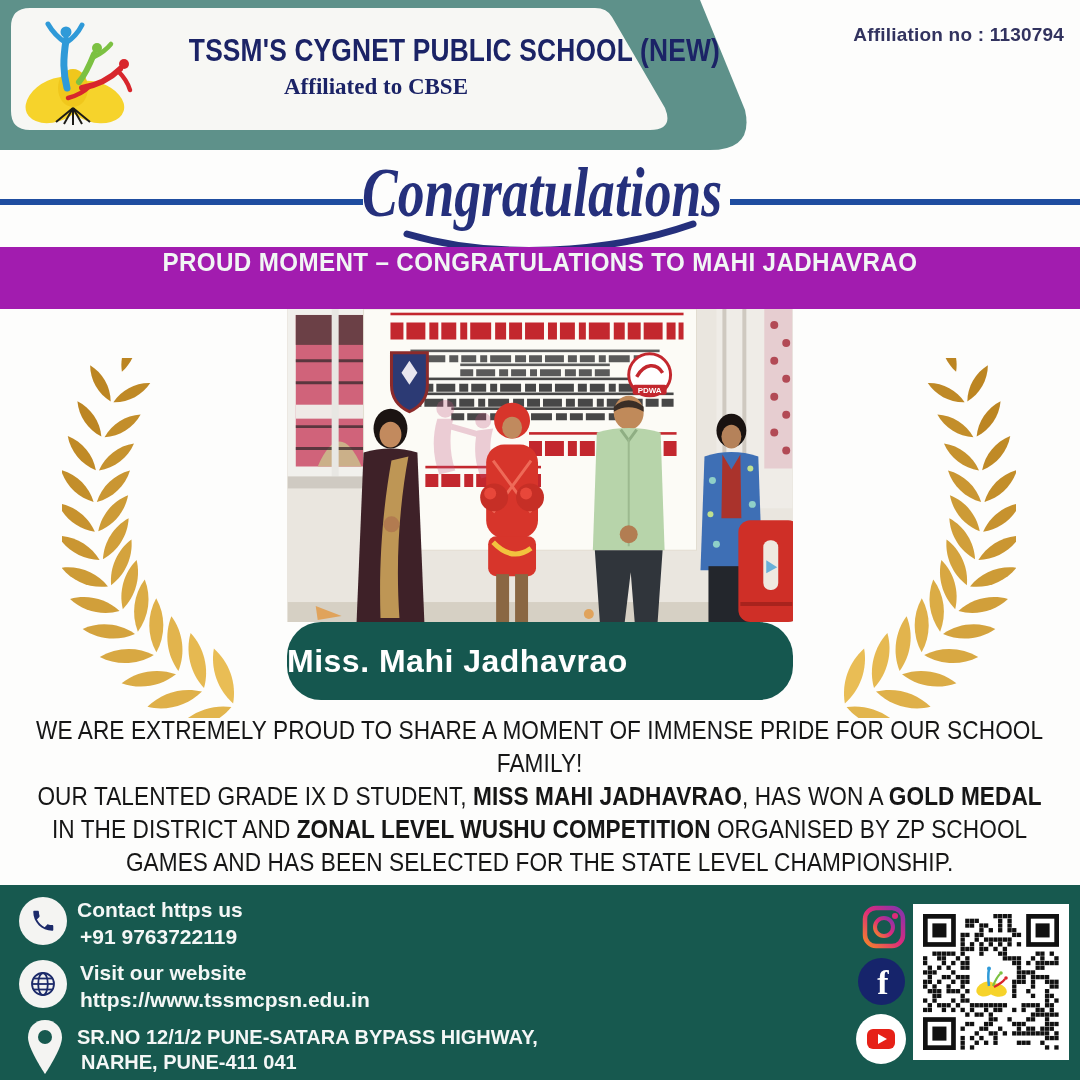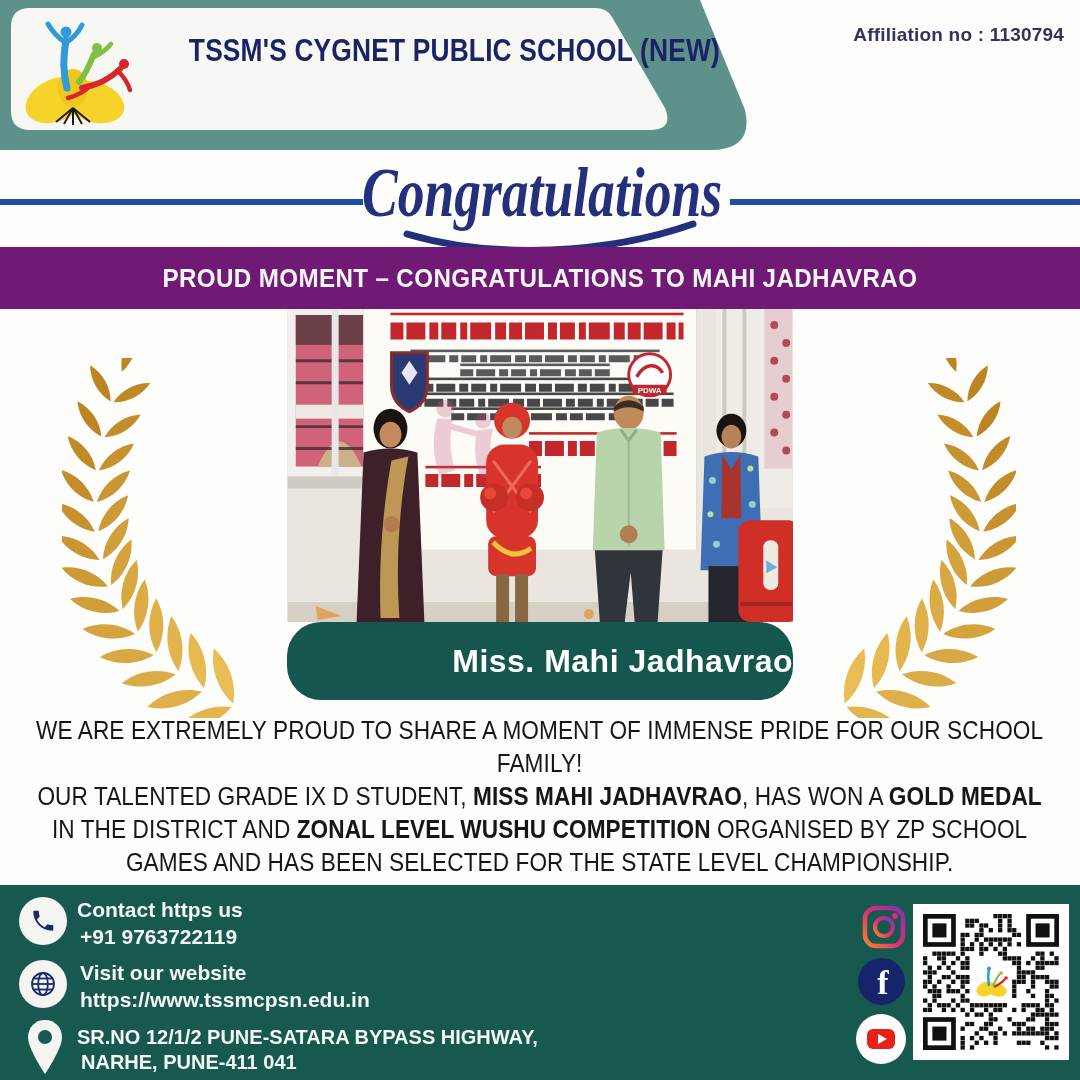--- a/index.html
+++ b/index.html
@@ -15,29 +15,29 @@
       font-size:31px;font-weight:bold;letter-spacing:.2px;line-height:34px;}
   #school-title .l3{font-family:"Liberation Serif",serif;font-size:23px;font-weight:bold;margin-top:6px;}
 
   
   .congrats-line{top:199px;height:6px;background:#1f4da0;}
   #line-left{left:0;width:363px;}
   #line-right{left:730px;width:350px;}
   #congrats-script{top:152px;left:345px;}
 
   
-  #proud-banner{top:247px;left:0;width:1080px;height:62px;background:#701a75;
-      display:flex;align-items:center;justify-content:center;}
+  #proud-banner{top:247px;left:0;width:1080px;height:62px;background:#a21caf;
+      display:flex;align-items:flex-start;justify-content:center;}
   #proud-banner span{display:inline-block;transform:scaleX(.93);color:#f1f6f4;font-size:26px;
       font-weight:bold;letter-spacing:.4px;white-space:nowrap;}
 
   
   #event-photo{top:309px;left:287px;width:506px;height:313px;overflow:hidden;background:#eae6df;}
   #name-ribbon{top:622px;left:287px;width:506px;height:78px;background:#15574f;border-radius:34px;
-      display:flex;align-items:center;justify-content:flex-end;}
+      display:flex;align-items:center;justify-content:flex-start;}
   #name-ribbon span{color:#ffffff;font-size:32px;font-weight:bold;letter-spacing:.5px;}
 
   
   #laurel-left{top:358px;left:62px;}
   #laurel-right{top:358px;left:816px;}
 
   
   #message-paragraph{top:714px;left:35px;width:1160px;transform:scaleX(.87);transform-origin:left top;
       text-align:center;font-size:26px;line-height:33px;color:#161616;letter-spacing:.1px;}
   #message-paragraph b{font-weight:bold;}
@@ -82,20 +82,21 @@
       <path d="M76 37 C84 33 89 29 93 24" stroke="#7cc142" stroke-width="4.5"></path>
       <circle cx="106" cy="44" r="5" fill="#d8262c" stroke="none"></circle>
       <path d="M102 49 C92 59 80 65 64 68" stroke="#d8262c" stroke-width="6"></path>
       <path d="M100 51 C106 57 110 63 112 70" stroke="#d8262c" stroke-width="4.5"></path>
       <path d="M72 66 C66 72 58 76 50 78" stroke="#d8262c" stroke-width="4.5"></path>
     </g>
   </svg>
 
   <div class="abs" id="school-title">
     <div><span class="l1">TSSM'S CYGNET PUBLIC SCHOOL (NEW)</span></div>
+    <div class="l3">Affiliated to CBSE</div>
   </div>
 
   <div class="abs congrats-line" id="line-left"></div>
   <div class="abs congrats-line" id="line-right"></div>
   <svg class="abs" id="congrats-script" width="395" height="108" viewBox="0 0 395 108">
     <text x="197" y="64" text-anchor="middle" textLength="360" lengthAdjust="spacingAndGlyphs" font-family="Liberation Serif, serif" font-style="italic" font-weight="600" font-size="70" fill="#25307c">Congratulations</text>
     <path d="M62 82 C150 108 262 102 348 72" stroke="#25307c" stroke-width="7" fill="none" stroke-linecap="round"></path>
   </svg>
 
   <div class="abs" id="proud-banner">

